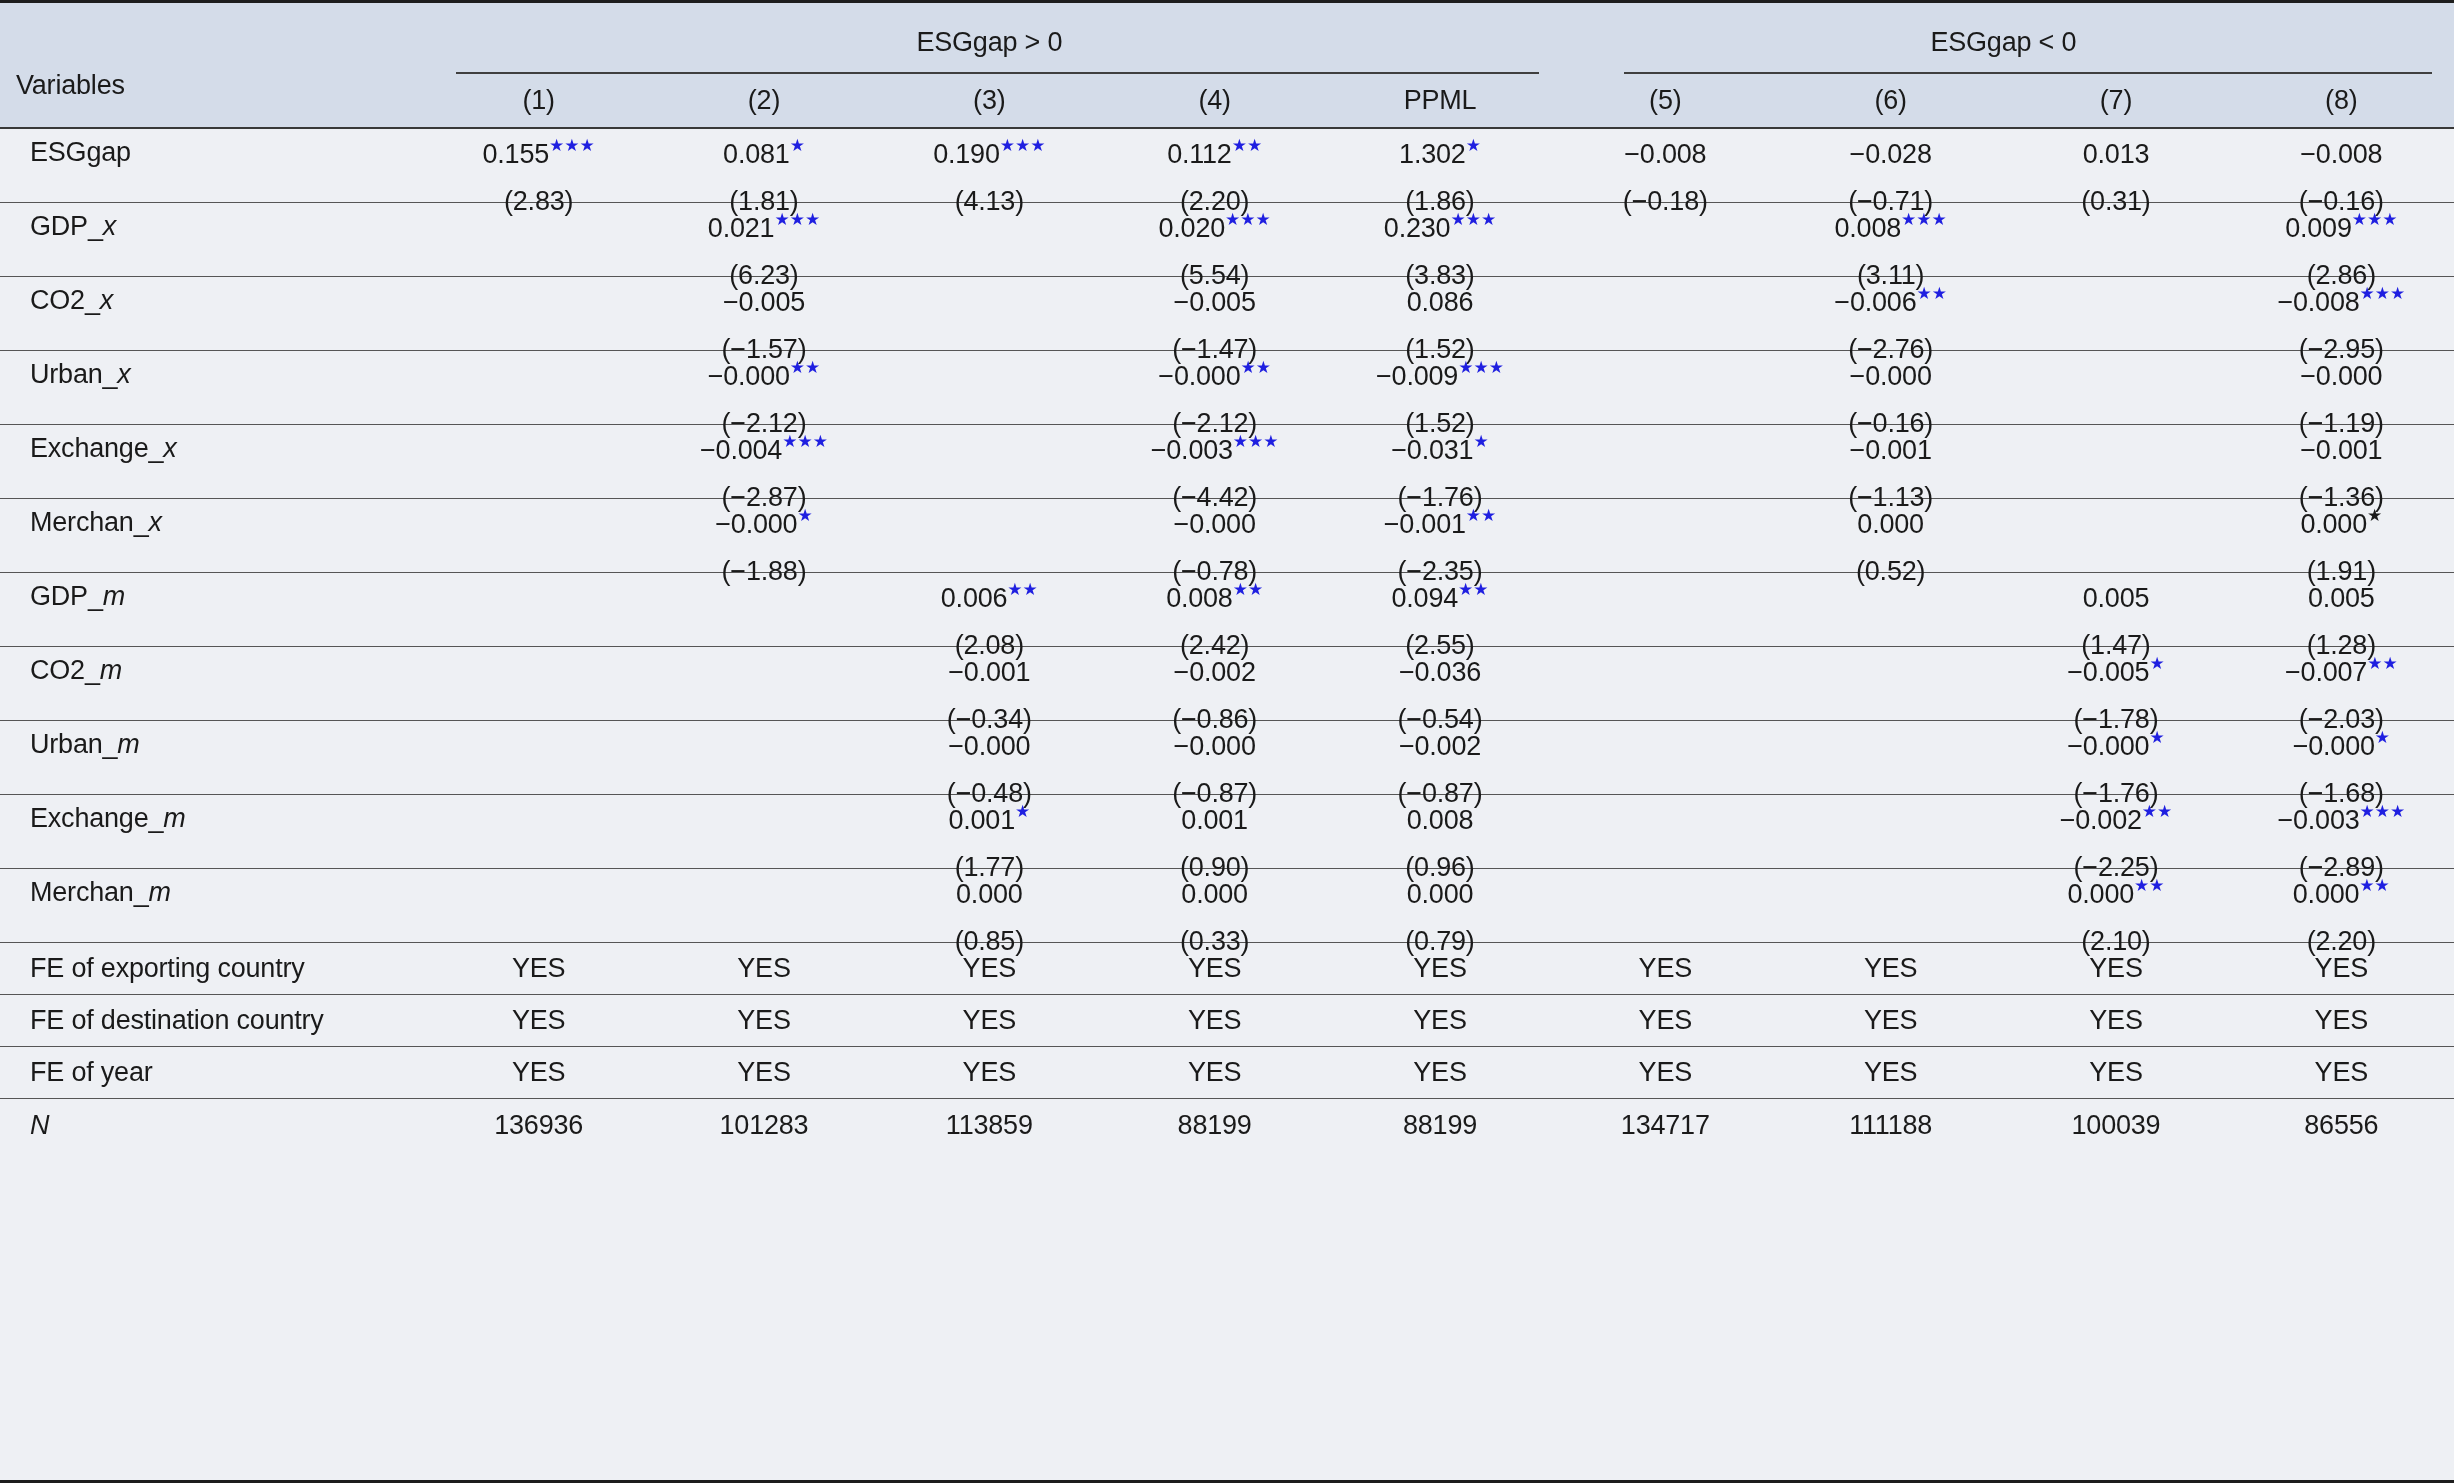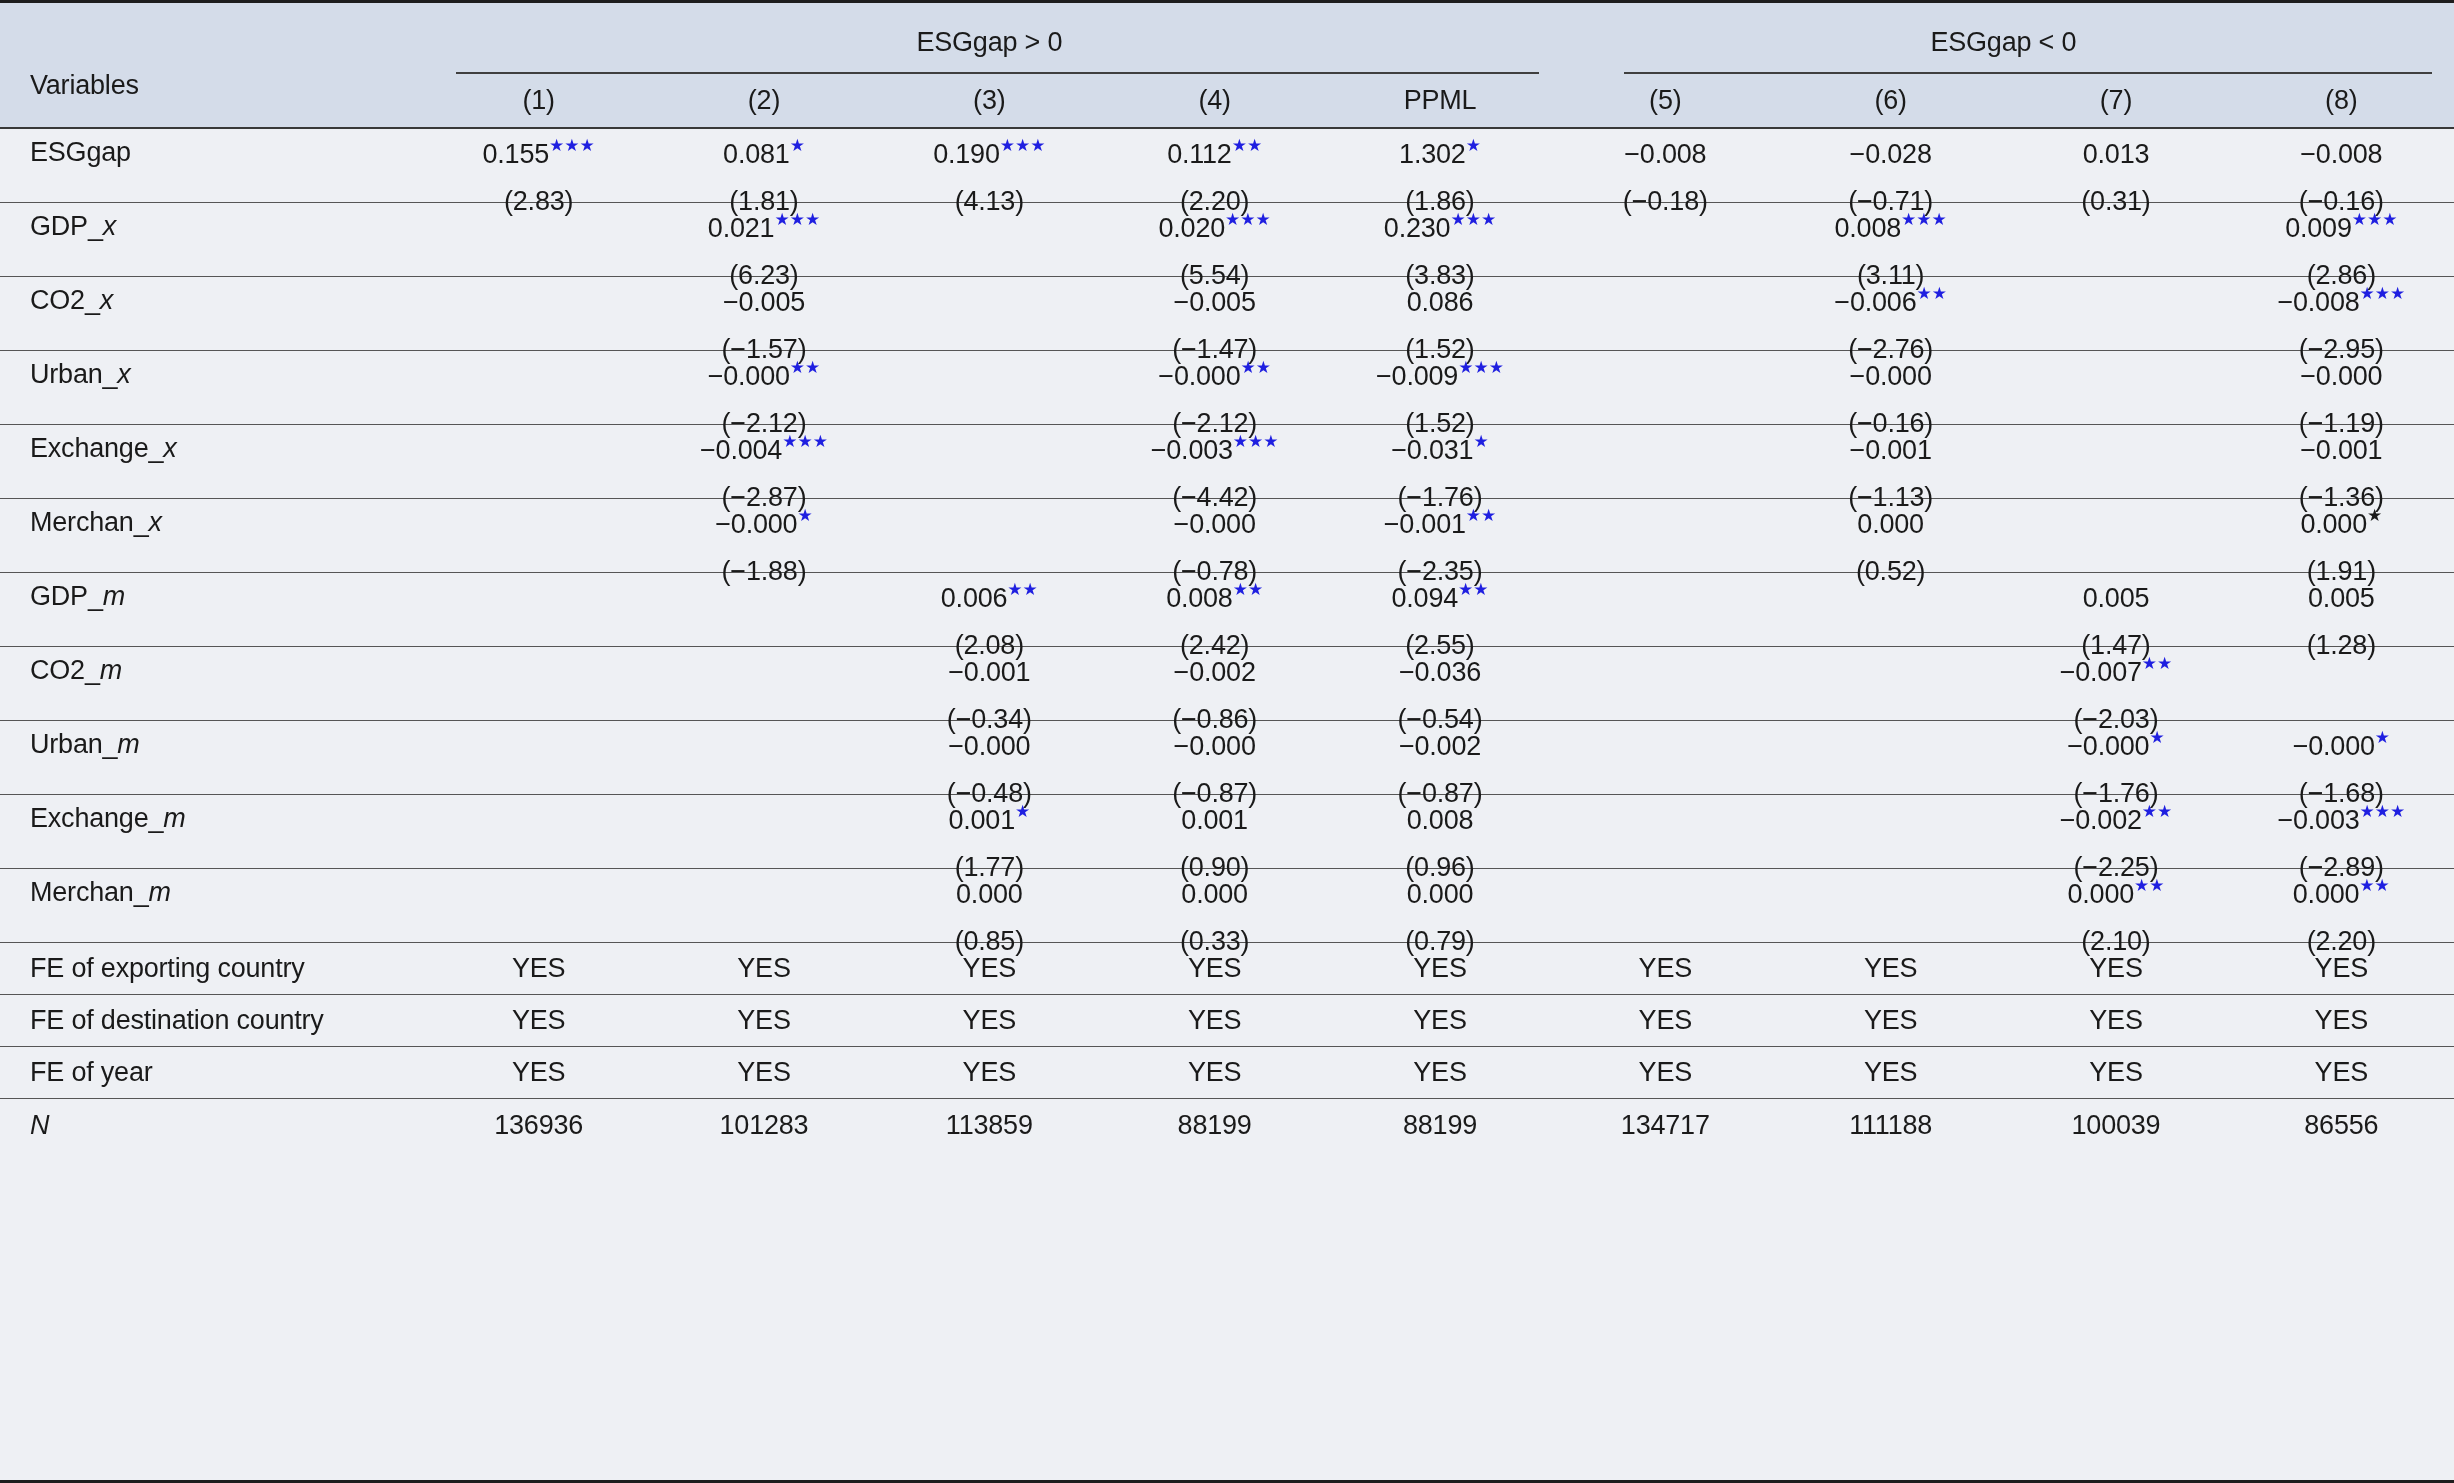--- a/index.html
+++ b/index.html
@@ -19,21 +19,21 @@
   .header{
     display:grid;
     grid-template-columns:426px 1fr;
     height:126px;
     background:#d4dce9;
     border-bottom:2px solid #383838;
     box-sizing:border-box;
   }
   .hvar{
     display:flex;align-items:flex-end;
-    padding:0 0 26px 30px;
+    padding:0 0 26px 16px;
   }
   .hcols{display:flex;flex-direction:column;margin-top:10px;}
   .spanrow{
     display:grid;grid-template-columns:repeat(9,1fr);
     height:61px;box-sizing:border-box;
   }
   .spanner{display:flex;flex-direction:column;justify-content:space-between;}
   .spanner .slabel{text-align:center;padding-top:14px;}
   .spanner .rule{border-bottom:2px solid #3f3f3f;height:0;}
   .s1{grid-column:1 / span 5;}
@@ -323,20 +323,24 @@
           <div class="est">−0.002</div>
           <div class="tstat">(−0.86)</div>
         </div>
         <div class="cell val">
           <div class="est">−0.036</div>
           <div class="tstat">(−0.54)</div>
         </div>
         <div class="cell val"></div>
         <div class="cell val"></div>
         <div class="cell val">
+          <div class="est">−0.005<sup class="stars">★</sup></div>
+          <div class="tstat">(−1.78)</div>
+        </div>
+        <div class="cell val">
           <div class="est">−0.007<sup class="stars">★★</sup></div>
           <div class="tstat">(−2.03)</div>
         </div>
       </div>
       <div class="row coef">
         <div class="cell label">Urban_<i>m</i></div>
         <div class="cell val"></div>
         <div class="cell val"></div>
         <div class="cell val">
           <div class="est">−0.000</div>

